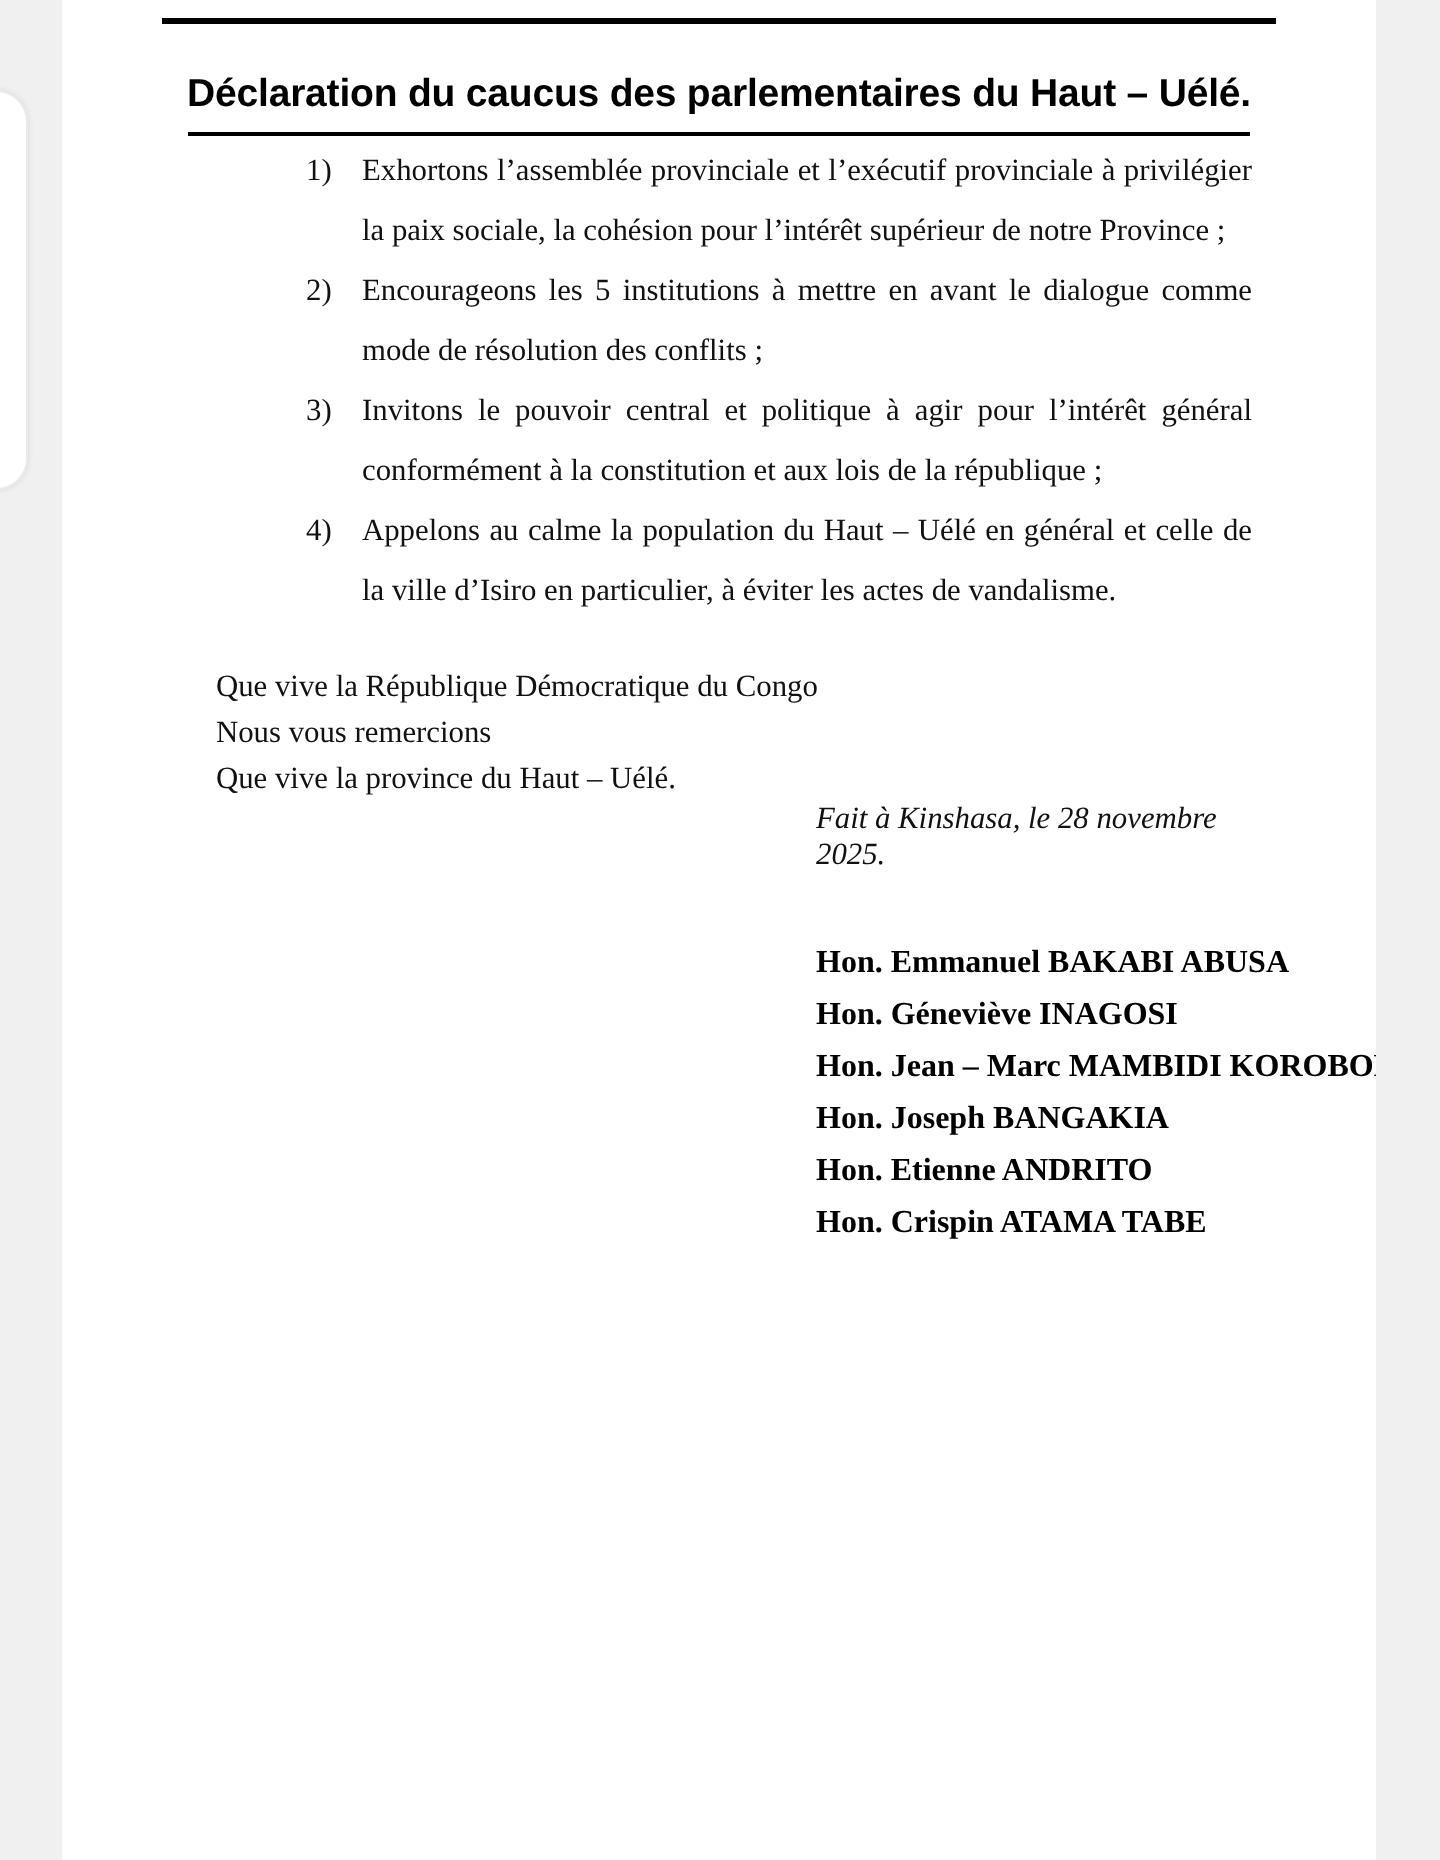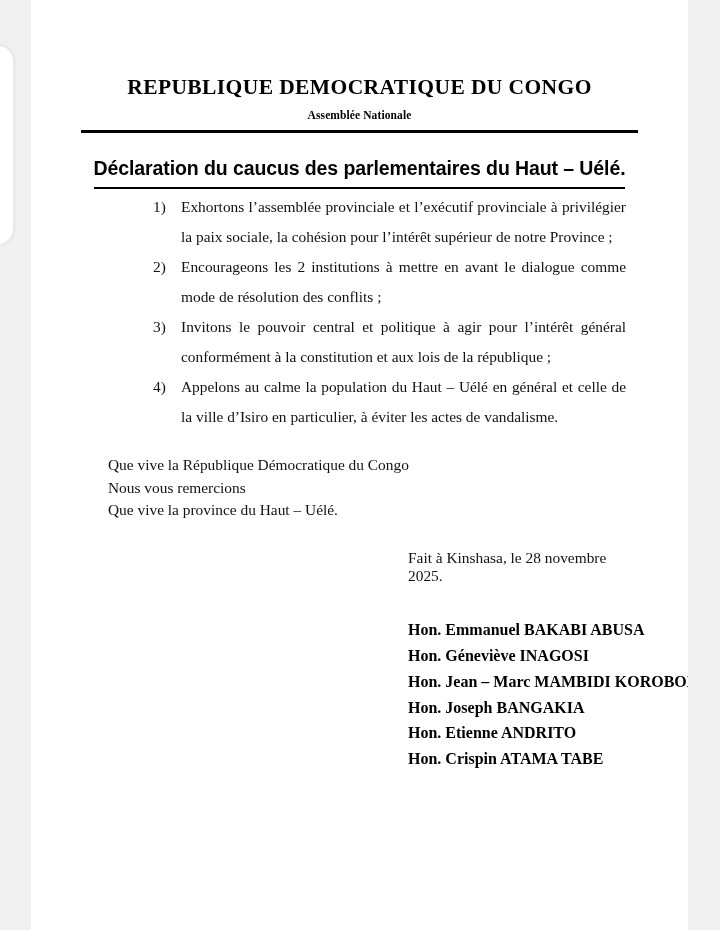--- a/index.html
+++ b/index.html
@@ -142,24 +142,24 @@
     text-align: left;
     font-size: 15.4px;
     line-height: 1.47;
     color: #111;
   }
   .closing div {
     white-space: nowrap;
   }
 
   .place-date {
-    margin-top: 27px;
     padding-left: 300px;
     font-size: 15.4px;
     color: #111;
+    font-style: italic;
   }
 
   .signatories {
     margin-top: 32px;
     padding-left: 300px;
   }
   .signatories .sig {
     font-family: "Liberation Serif", serif;
     font-weight: bold;
     font-size: 16px;
@@ -169,37 +169,33 @@
   }
 </style>
 </head>
 <body>
 
 <div class="peek-card"></div>
 
 <div class="page">
   <div class="page-inner">
 
-    <div class="doc-header">
-      <div class="republic-title">REPUBLIQUE DEMOCRATIQUE DU CONGO</div>
-      <div class="assembly-sub">Assemblée Nationale</div>
-    </div>
 
     <div class="header-rule"></div>
 
     <div class="doc-subject">
       <span>Déclaration du caucus des parlementaires du Haut – Uélé.</span>
     </div>
 
     <div class="body-wrap">
 
 
       <ol class="declarations">
         <li>Exhortons l’assemblée provinciale et l’exécutif provinciale à privilégier la paix sociale, la cohésion pour l’intérêt supérieur de notre Province ;</li>
-        <li>Encourageons les 2 institutions à mettre en avant le dialogue comme mode de résolution des conflits ;</li>
+        <li>Encourageons les 5 institutions à mettre en avant le dialogue comme mode de résolution des conflits ;</li>
         <li>Invitons le pouvoir central et politique à agir pour l’intérêt général conformément à la constitution et aux lois de la république ;</li>
         <li>Appelons au calme la population du Haut – Uélé en général et celle de la ville d’Isiro en particulier, à éviter les actes de vandalisme.</li>
       </ol>
 
       <div class="closing">
         <div>Que vive la République Démocratique du Congo</div>
         <div>Nous vous remercions</div>
         <div>Que vive la province du Haut – Uélé.</div>
       </div>
 

